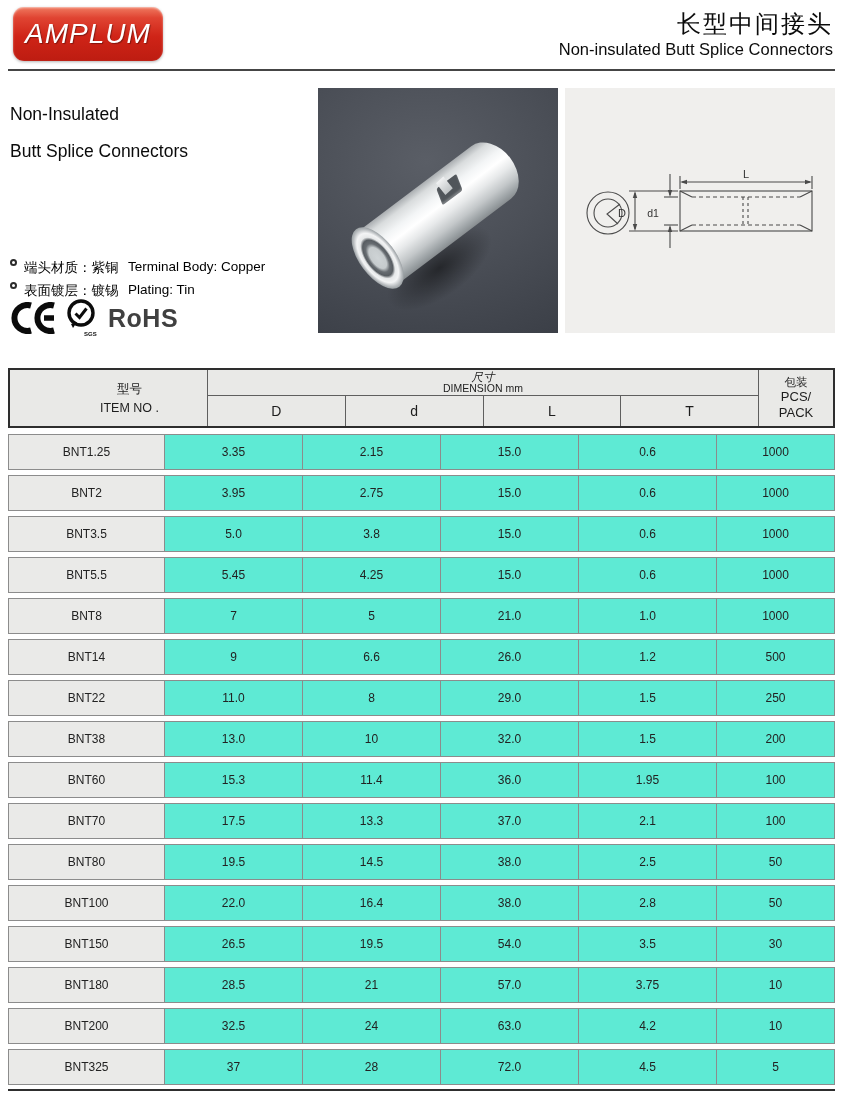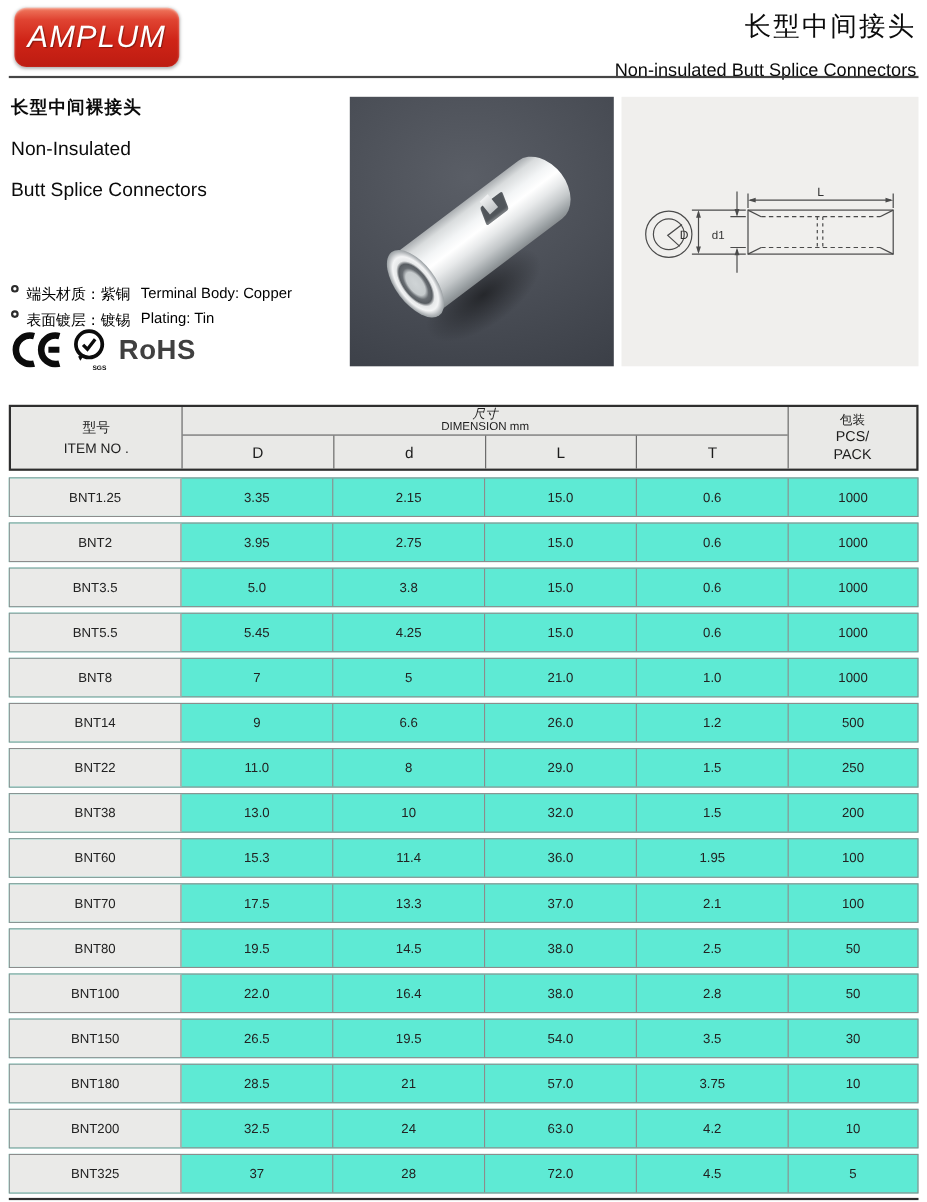--- a/index.html
+++ b/index.html
@@ -8,21 +8,21 @@
 
   
   .logo { position:absolute; left:13px; top:7px; width:150px; height:54px; border-radius:11px;
           background:linear-gradient(180deg,#f07a60 0%,#e04432 20%,#cf2417 55%,#bd1c11 100%);
           box-shadow: inset 0 1px 2px rgba(255,255,255,.55), 0 1px 3px rgba(0,0,0,.3);
           display:flex; align-items:center; justify-content:center; }
   .logo span { color:#fff; font-weight:normal; font-style:italic; font-size:28px; letter-spacing:1px;
                text-shadow:1px 1px 1px rgba(0,0,0,.35); }
   .header-titles { position:absolute; right:10px; top:8px; text-align:right; color:#0b0b0b; }
   .title-zh { font-size:24px; letter-spacing:2px; }
-  .title-en { font-size:16.5px; margin-top:15px; }
+  .title-en { font-size:16.5px; margin-top:0; }
   .top-rule { position:absolute; left:8px; top:69px; width:827px; height:2px; background:#454545; }
 
   
   .intro { position:absolute; left:10px; top:88px; width:300px; color:#0b0b0b; }
   .p-title-zh { font-size:16px; font-weight:bold; letter-spacing:1px; }
   .p-title-en { font-size:17.5px; line-height:1.22; margin-top:16px; }
   .specs { position:absolute; left:10px; top:259px; }
   .spec { display:flex; align-items:flex-start; height:23px; }
   .bullet { width:7px; height:7px; border:2px solid #2b2b2b; border-radius:50%; margin-right:7px; flex:0 0 auto; }
   .spec-zh { font-size:13.5px; width:104px; }
@@ -46,21 +46,21 @@
   .tube-tab { position:absolute; left:4px; top:-5px; width:10px; height:15px;
            background:linear-gradient(180deg,#f1f2f3,#bfc3c5); transform:skewX(12deg) rotate(-6deg); }
 
   
   .drawing { position:absolute; left:565px; top:88px; width:270px; height:245px; background:#f0efed; }
 
   
   .spec-table { position:absolute; left:8px; top:368px; width:827px; }
   .thead { display:flex; height:60px; border:2px solid #2e2e2e; background:#e9e9e7; color:#1d1d1d; }
   .th-item { flex:0 0 156px; border-right:1px solid #5f5f5f; display:flex; flex-direction:column;
-             align-items:center; justify-content:center; gap:3px; font-size:12.5px; }
+             align-items:center; justify-content:center; gap:3px; font-size:12.5px;margin-left:42px; }
   .th-dims { flex:0 0 551px; border-right:1px solid #5f5f5f; display:flex; flex-direction:column; }
   .th-dim-title { height:26px; border-bottom:1px solid #5f5f5f; display:flex; flex-direction:column;
              align-items:center; justify-content:center; line-height:1.05; }
   .th-dim-zh { font-size:11.5px;font-style:italic; } .th-dim-en { font-size:10.5px; }
   .th-dim-cols { flex:1; display:flex; }
   .th-dc { flex:1; border-right:1px solid #5f5f5f; display:flex; align-items:center; justify-content:center; font-size:14px; }
   .th-dc:last-child { border-right:none; }
   .th-pack { flex:1; display:flex; flex-direction:column; align-items:center; justify-content:center; line-height:1.25; }
   .th-pack .zh { font-size:11.5px; } .th-pack .en { font-size:13px; }
   .trow { display:flex; height:36px; border:1px solid #8c8c8c; margin-top:5px; background:#5eead4; color:#222; }
@@ -79,21 +79,20 @@
   <div class="logo">
     <span>AMPLUM</span>
   </div>
   <div class="header-titles">
     <div class="title-zh">长型中间接头</div>
     <div class="title-en">Non-insulated Butt Splice Connectors</div>
   </div>
   <div class="top-rule"></div>
 
   <div class="intro">
-    <div class="p-title-zh">长型中间裸接头</div>
     <div class="p-title-en">Non-Insulated</div>
     <div class="p-title-en">Butt Splice Connectors</div>
   </div>
 
   <div class="specs">
     <div class="spec">
       <span class="bullet"></span>
       <span class="spec-zh">端头材质：紫铜</span>
       <span class="spec-en">Terminal Body: Copper</span>
     </div>

